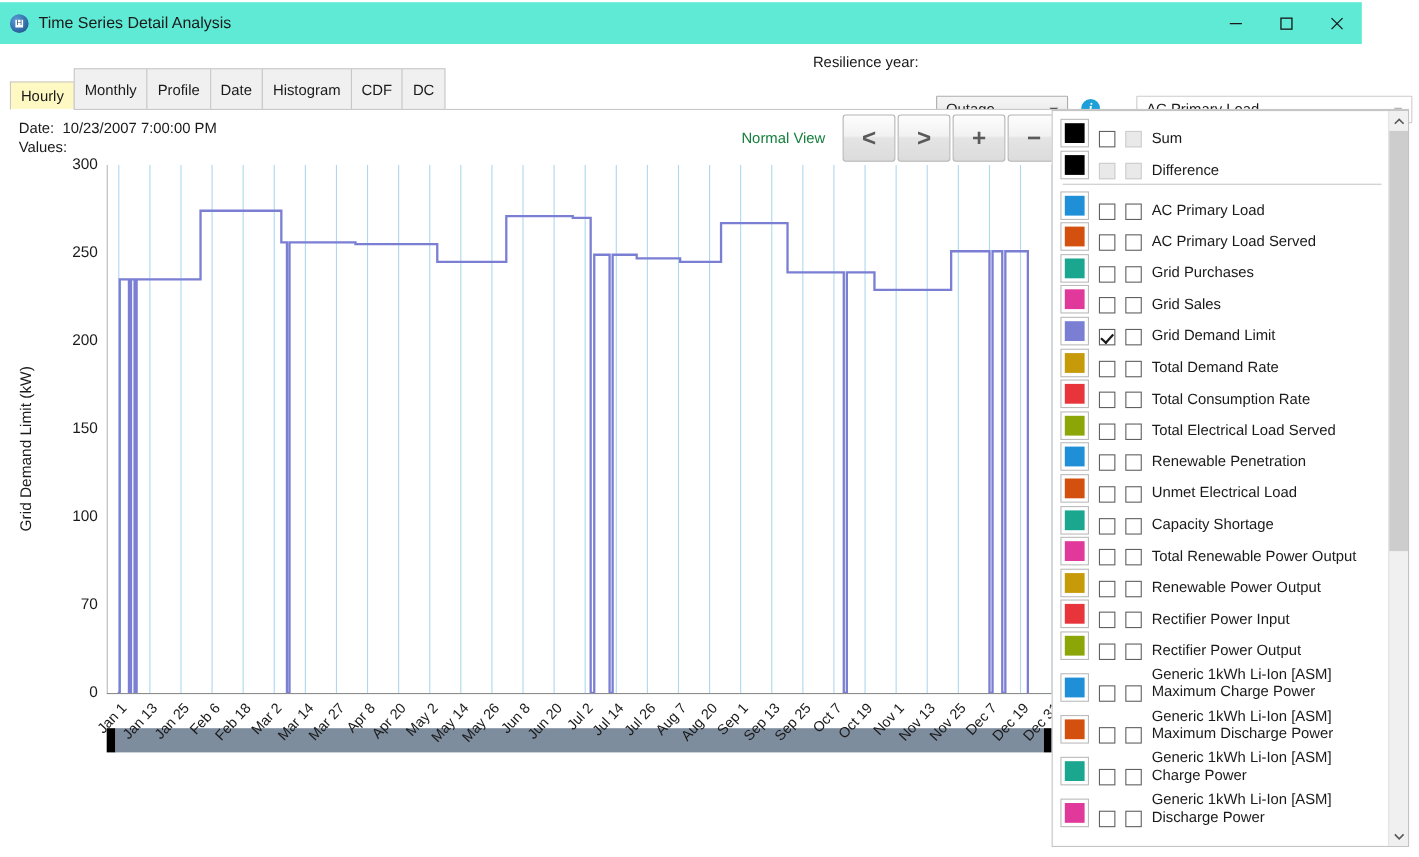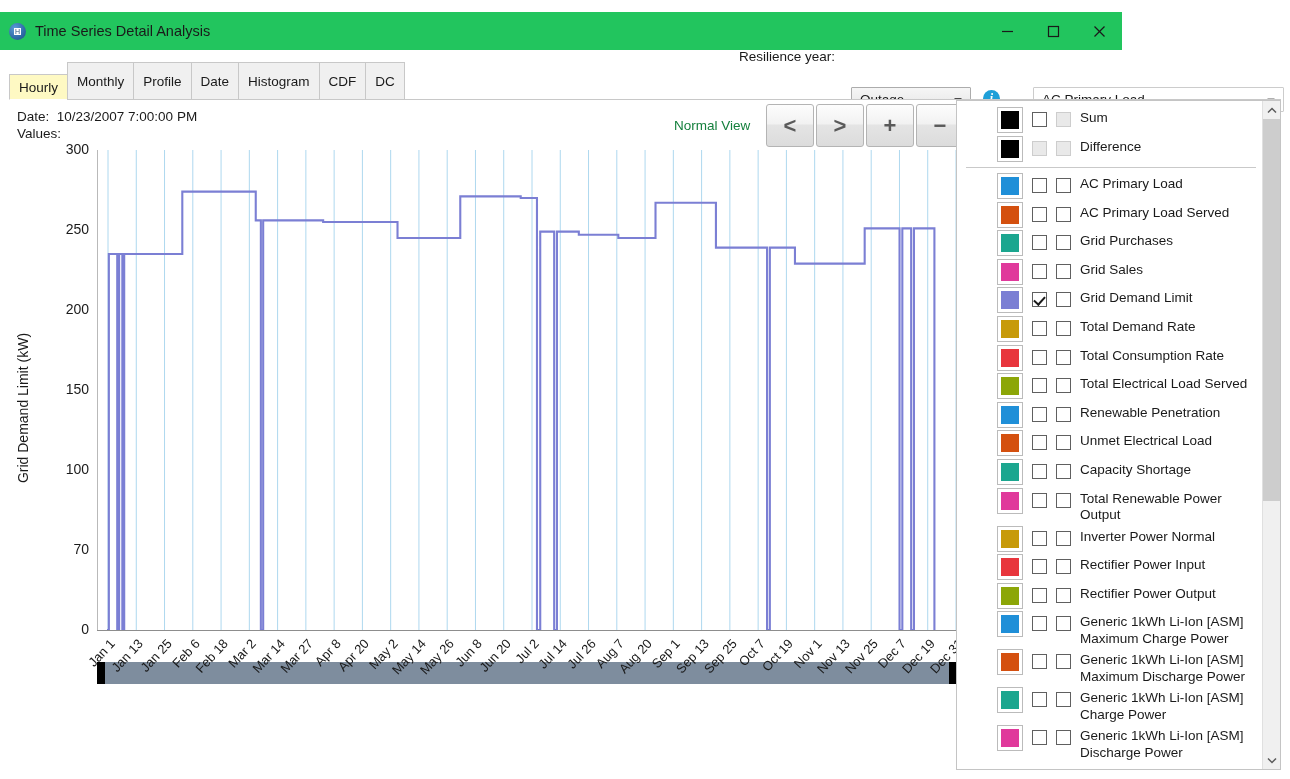--- a/index.html
+++ b/index.html
@@ -8,22 +8,22 @@
     width: 1290px; height: 779px;
     overflow: hidden;
     background: #ffffff;
     font-family: "Liberation Sans", sans-serif;
     font-size: 13px;
     color: #1a1a1a;
   }
 
   
   .titlebar {
-    position: absolute; left: 0; top: 12px; width: 1122px; height: 38px;
-    background: #22c55e;
+    position: absolute; left: 0; top: 2px; width: 1238px; height: 38px;
+    background: #5eead4;
     display: flex; align-items: center;
   }
   .title-icon {
     width: 17px; height: 17px; margin-left: 9px; margin-right: 9px;
     border-radius: 50%;
     background: radial-gradient(circle at 35% 30%, #5b9bd5 0%, #2f6ba8 60%, #1f4e79 100%);
     display: flex; align-items: center; justify-content: center;
     flex: 0 0 auto;
   }
   .title-icon i {
@@ -182,24 +182,23 @@
     position: absolute; left: 956px; top: 100px; width: 325px; height: 670px;
     border: 1px solid #c4c4c4;
     background: #ffffff;
     overflow: hidden;
   }
   .legend-inner {
     position: absolute; left: 0; top: 0; width: 300px;
     padding: 4px 0 0 7px;
   }
   .lg-row {
-    display: flex; align-items: flex-start;
+    display: flex; align-items: flex-end;
     min-height: 28.6px;
     padding-top: 1px;
-    margin-left: 33px;
   }
   .lg-row.special { min-height: 29px; }
   .swatch-box {
     width: 26px; height: 26px; flex: 0 0 auto;
     border: 1px solid #bbbbbb;
     background: #ffffff;
     display: flex; align-items: center; justify-content: center;
     margin-top: 1px;
   }
   .swatch { width: 18px; height: 18px; }
@@ -522,21 +521,21 @@
         <div class="cb"></div>
         <div class="cb"></div>
         <div class="lg-label">Total Renewable Power Output</div>
       </div>
       <div class="lg-row">
         <div class="swatch-box">
           <div class="swatch" style="background: rgb(199, 154, 9);"></div>
         </div>
         <div class="cb"></div>
         <div class="cb"></div>
-        <div class="lg-label">Inverter Power Normal</div>
+        <div class="lg-label">Renewable Power Output</div>
       </div>
       <div class="lg-row">
         <div class="swatch-box">
           <div class="swatch" style="background: rgb(232, 53, 60);"></div>
         </div>
         <div class="cb"></div>
         <div class="cb"></div>
         <div class="lg-label">Rectifier Power Input</div>
       </div>
       <div class="lg-row">

